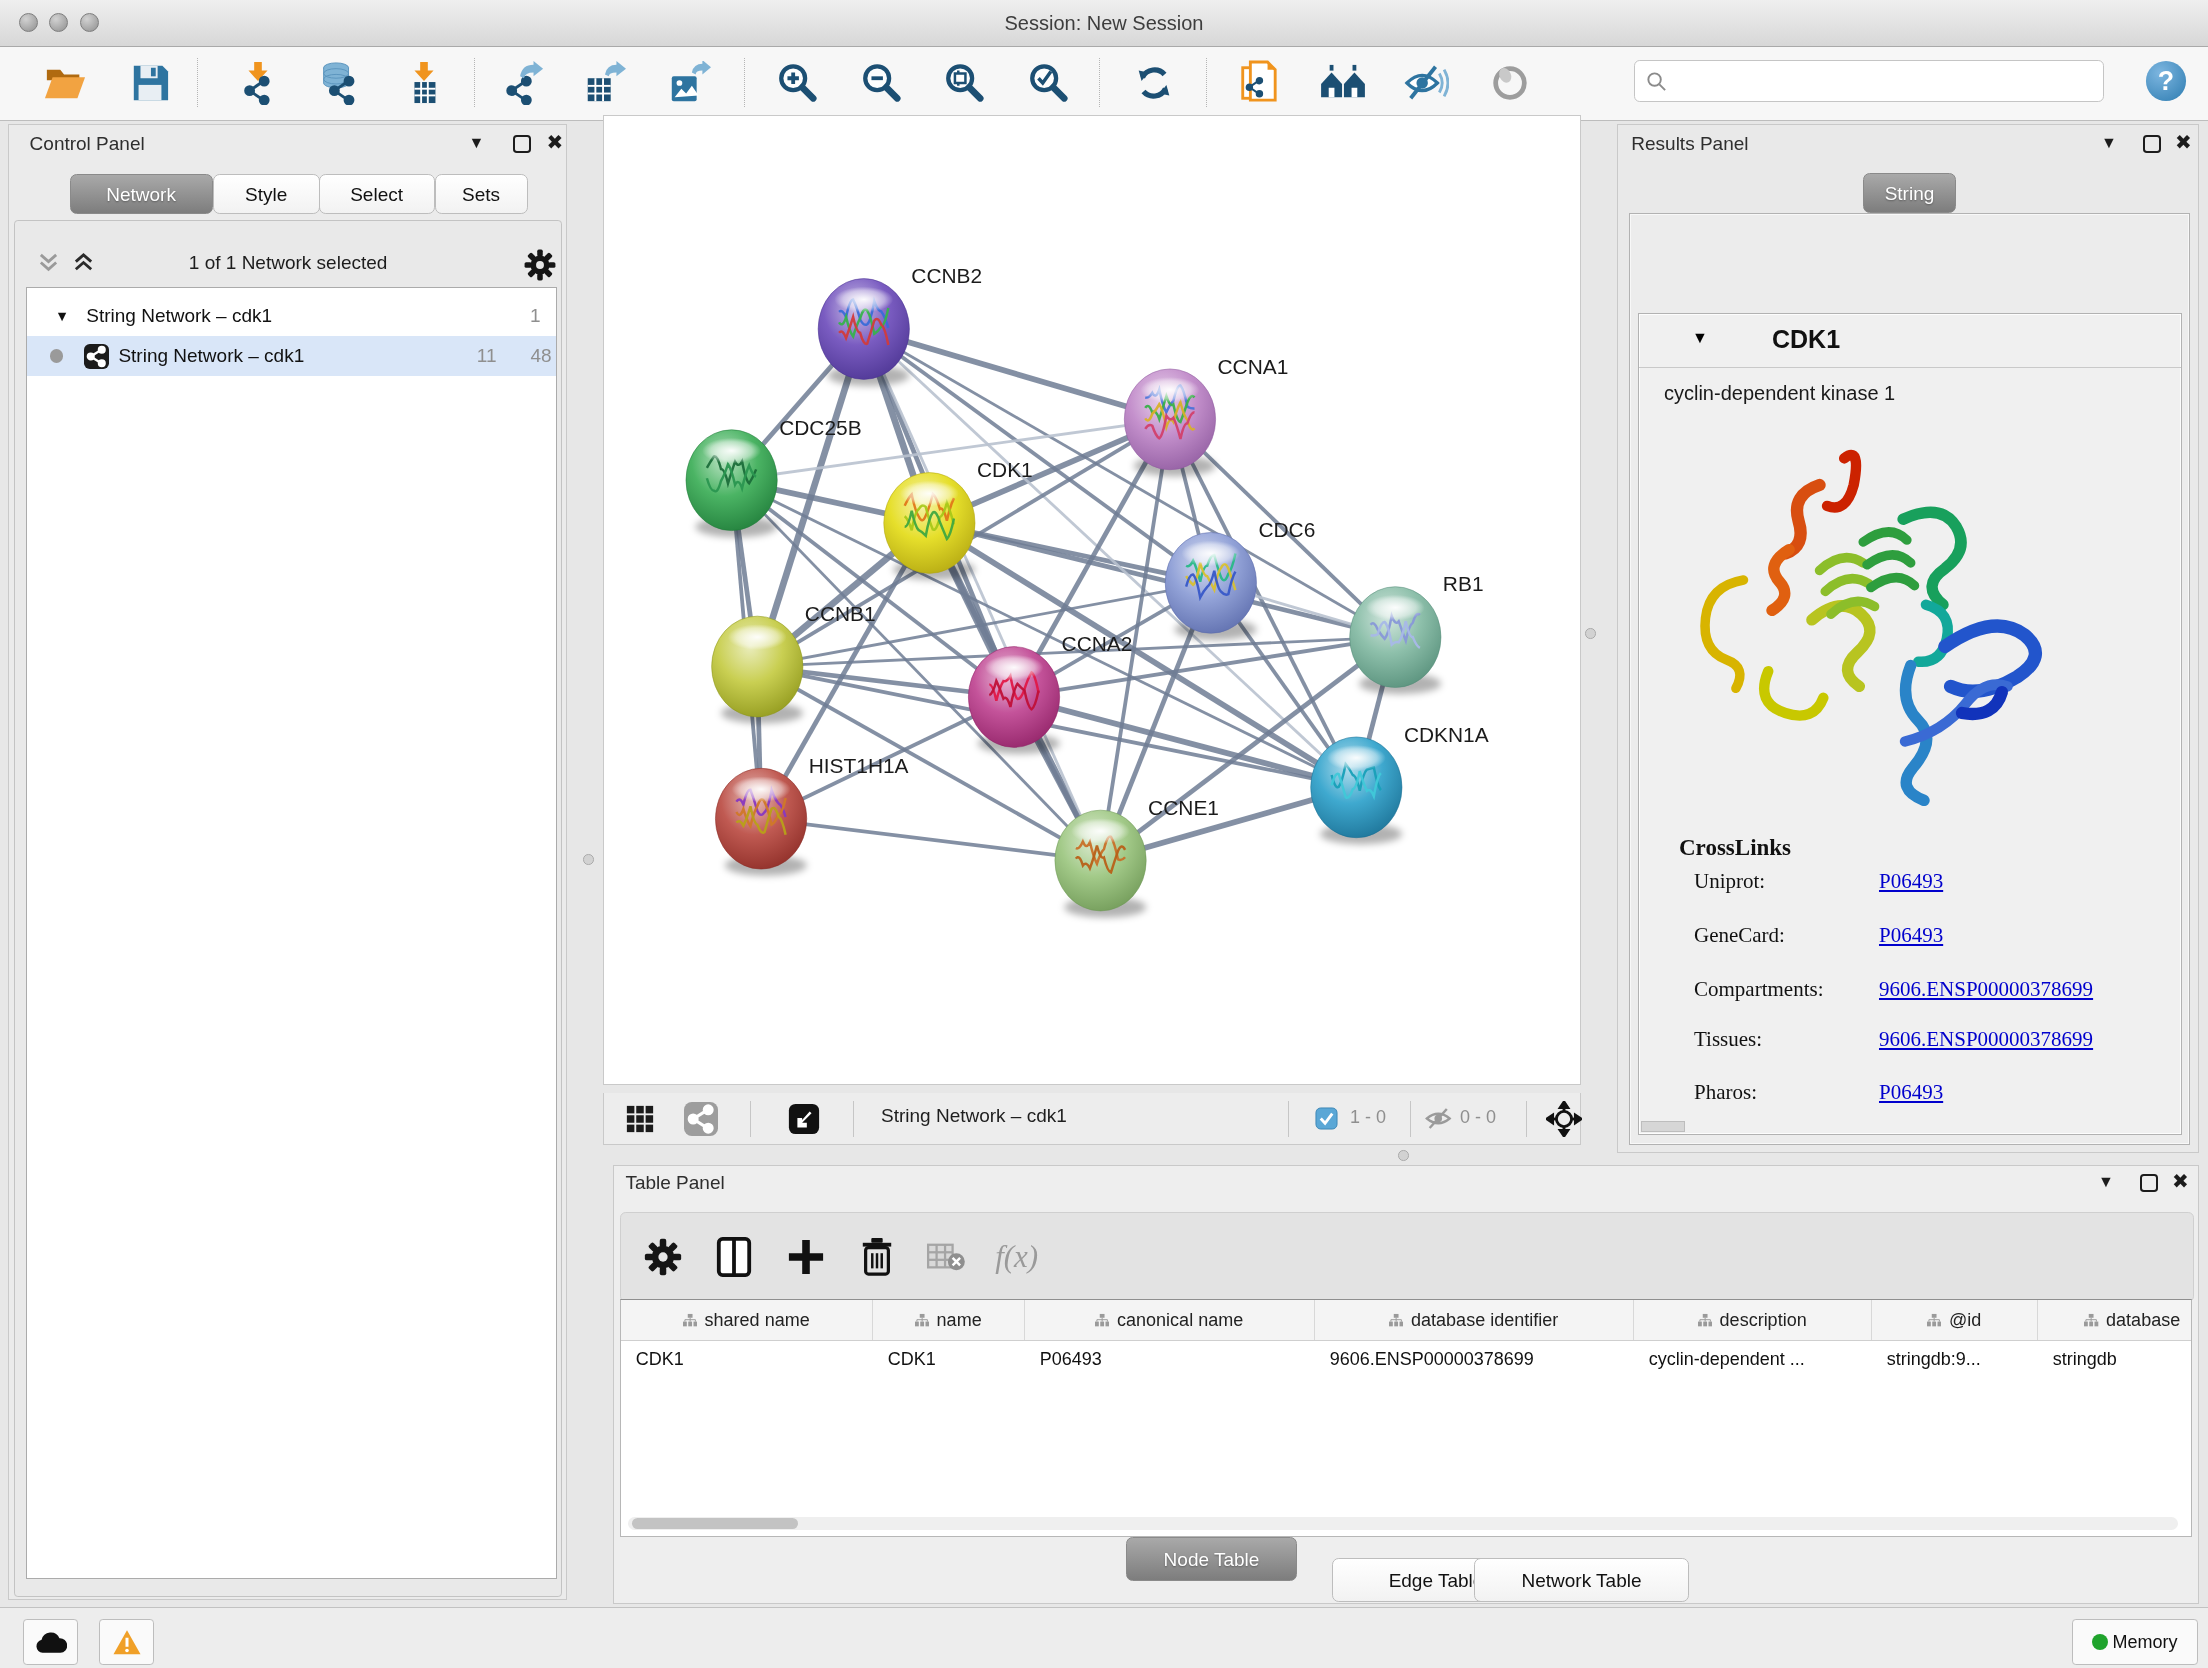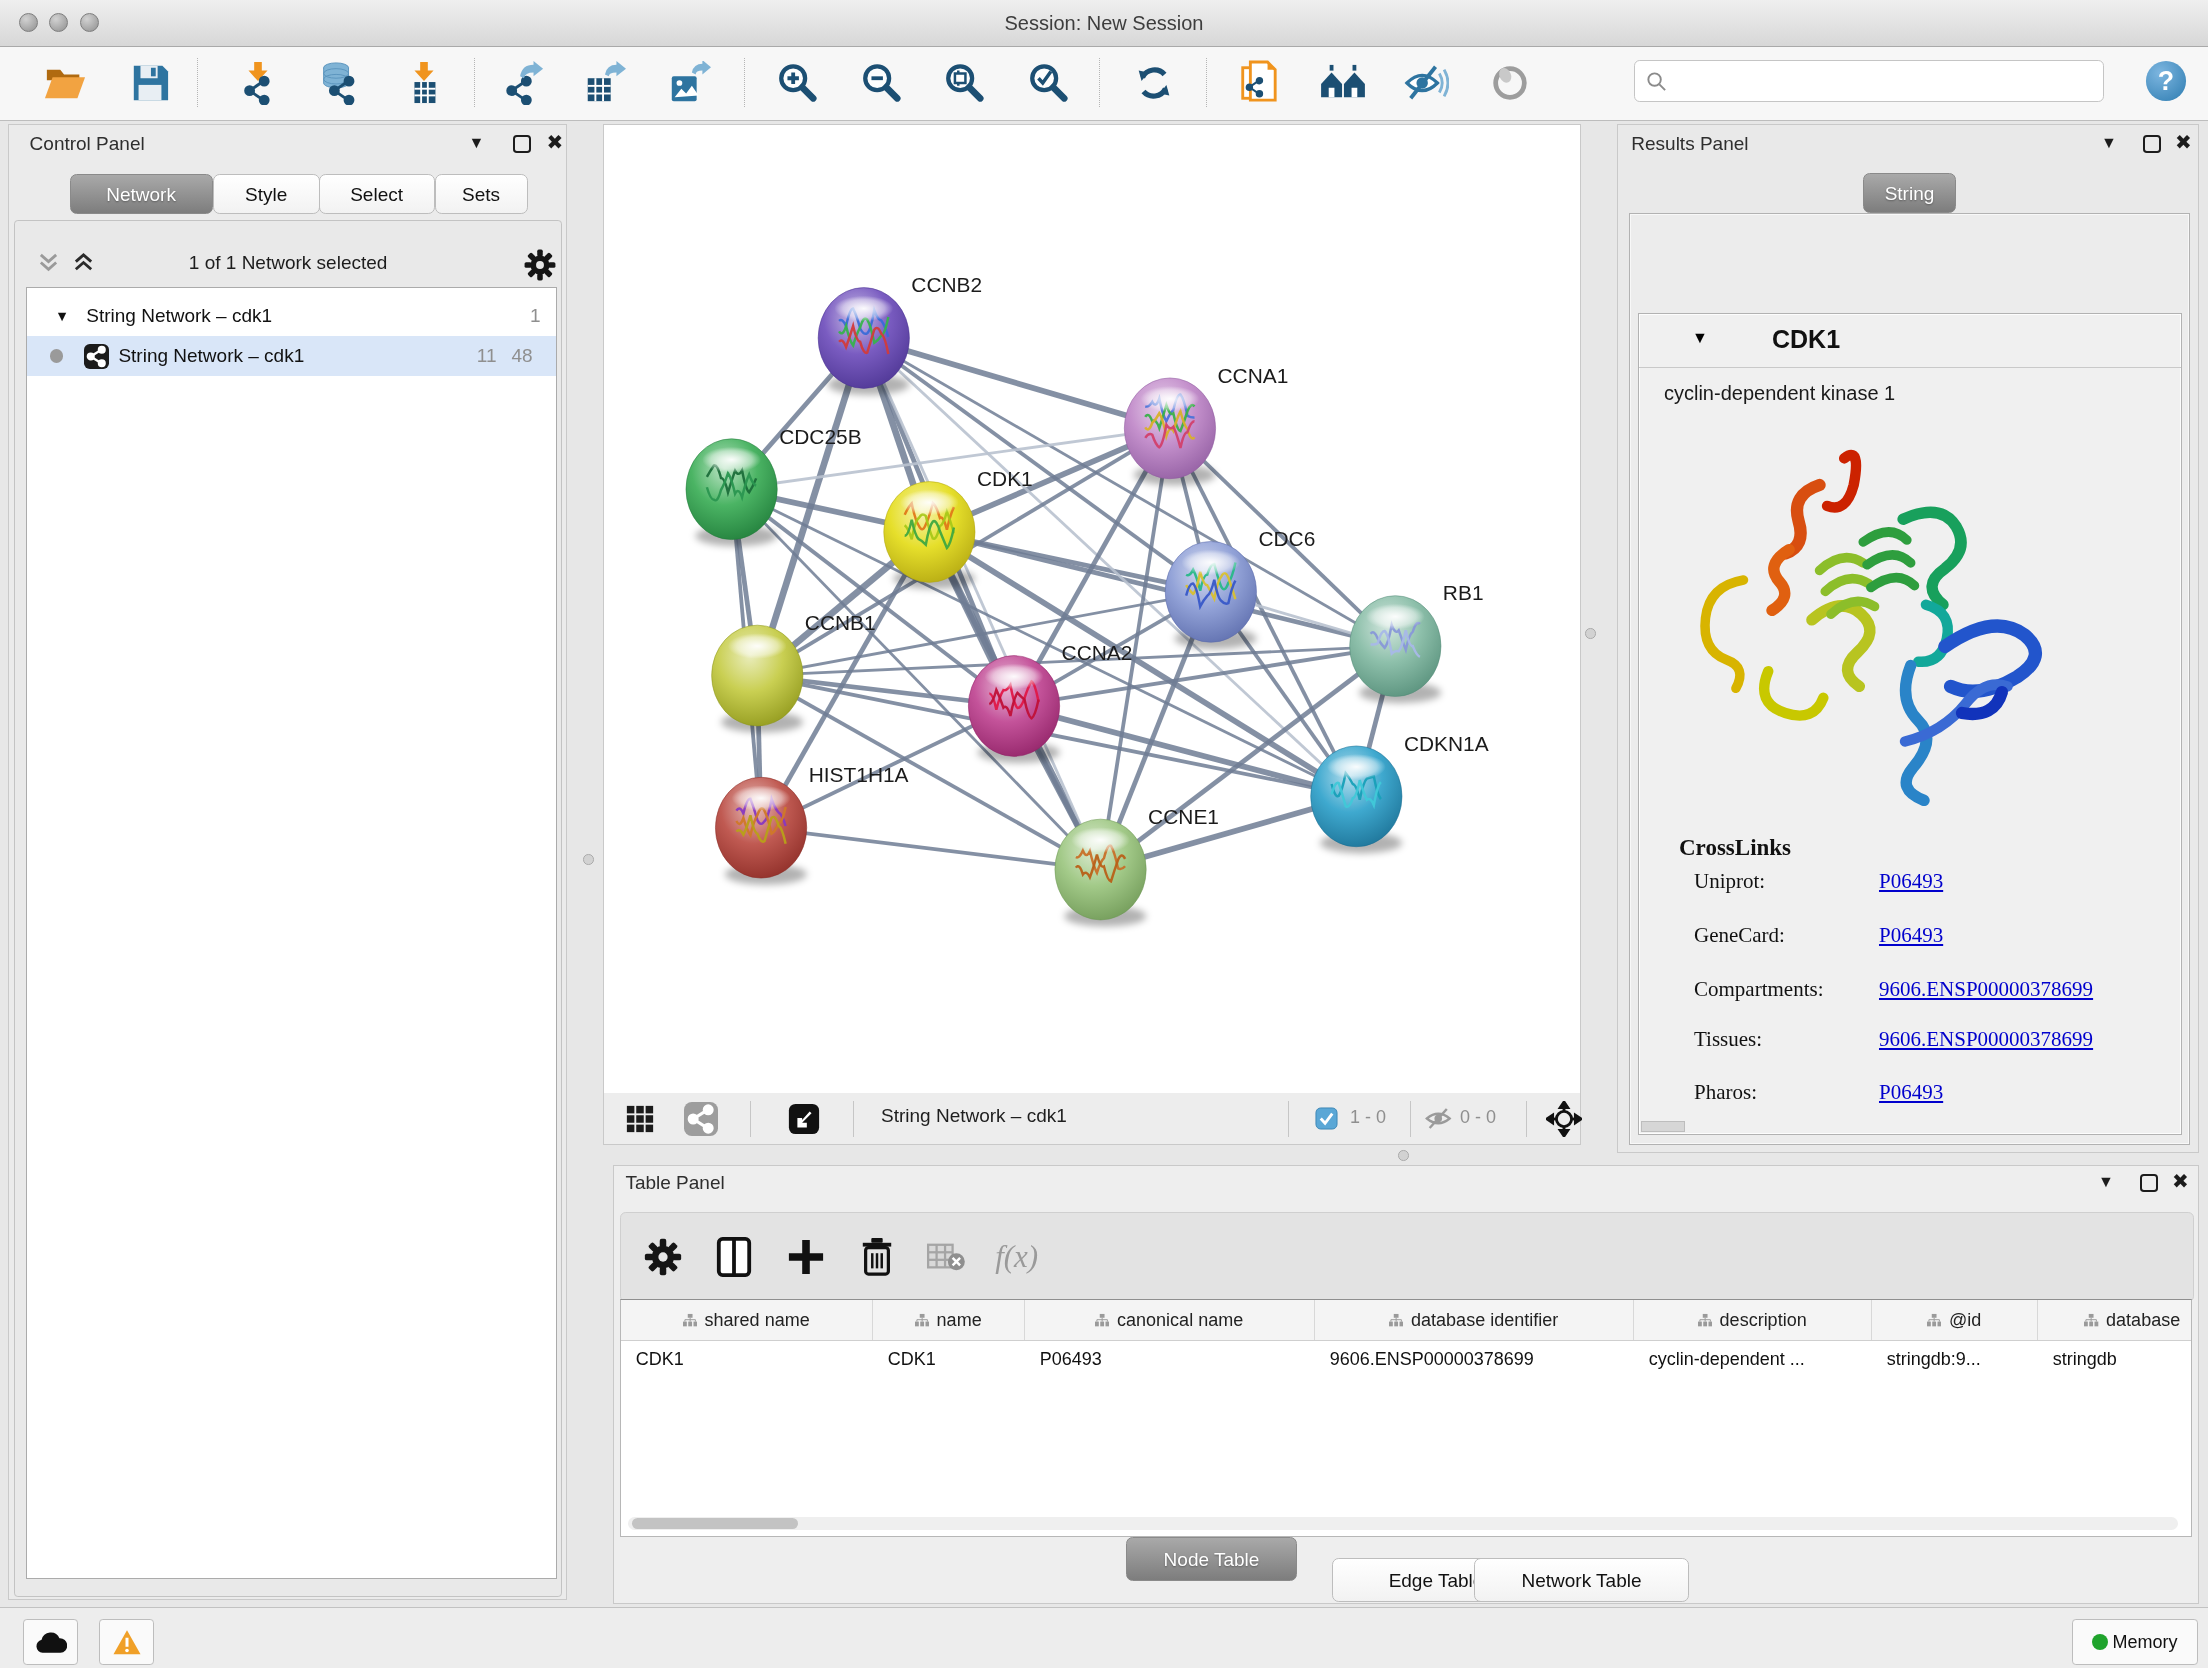--- a/index.html
+++ b/index.html
@@ -37,21 +37,21 @@
   .tab.selected{background:linear-gradient(#a9a9a9,#7d7d7d);color:#fff;
     text-shadow:0 1px 1.9px rgba(0,0,0,.35);border-color:#8a8a8a;}
   
   #control-panel{left:7.6px;top:124px;width:559px;height:1476px;}
   #cp-body{left:5.7px;top:95px;width:546px;height:1375px;border:1px solid #c3c3c3;background:#e9e9e9;border-radius:3.8px;}
   #cp-tree{left:17px;top:162px;width:531px;height:1292px;background:#fff;border:1px solid #ababab;box-sizing:border-box;}
   .tree-row{position:absolute;left:0;width:529px;height:40px;display:flex;align-items:center;font-size:19px;color:#111;}
   .tree-count{color:#8f8f8f;position:absolute;font-size:19px;}
   #cp-header{position:absolute;left:0;top:122px;width:559px;height:38px;}
   
-  #net-canvas{left:603px;top:124px;width:976px;height:968px;background:#fff;border:1px solid #c9c9c9;text-align:right;}
+  #net-canvas{left:603px;top:115px;width:976px;height:968px;background:#fff;border:1px solid #c9c9c9;text-align:right;}
   #net-toolbar{left:603px;top:1093px;width:976px;height:51px;background:#ededed;border:1px solid #c9c9c9;border-top:none;}
   .nt-sep{position:absolute;top:7.6px;height:36px;border-left:1px solid #c6c6c6;width:0;}
   .nt-count{position:absolute;font-size:18px;color:#8f8f8f;top:14.3px;}
   
   #results-panel{left:1617px;top:124px;width:582px;height:1029px;background:#e9e9e9;}
   #rp-outer{left:11.4px;top:88px;width:559px;height:930px;border:1px solid #b2b2b2;background:#ececec;
     box-shadow:inset 0 0 0 1px #f8f8f8;}
   #rp-buttons-box{left:7.6px;top:7.6px;width:542px;height:82px;border:1px solid #b2b2b2;box-shadow:inset 0 0 0 1px #fff;}
   .rp-btn{position:absolute;top:19px;height:44px;background:linear-gradient(#fff,#f0f0f0);
     border:1px solid #b9b9b9;border-radius:8.6px;font-size:20px;color:#111;text-align:center;line-height:42px;}
@@ -386,21 +386,21 @@
               <line x1="7" y1="13" x2="18" y2="6"></line>
               <line x1="7" y1="13" x2="18" y2="20"></line>
               <circle cx="7" cy="13" r="3"></circle>
               <circle cx="18.5" cy="6" r="3"></circle>
               <circle cx="18.5" cy="20" r="3"></circle>
             </g>
           </svg>
       </span>
       <span style="margin-left:9.5px">String Network – cdk1</span>
       <span class="tree-count" style="right:59px">11</span>
-      <span class="tree-count" style="right:23px">48</span>
+      <span class="tree-count" style="right:4px">48</span>
     </div>
   </div>
 <div class="tab selected" style="left:61px;top:49px;width:143px">Network</div>
     <div class="tab " style="left:204px;top:49px;width:107px">Style</div>
     <div class="tab " style="left:310px;top:49px;width:116px">Select</div>
     <div class="tab " style="left:426px;top:49px;width:93px">Sets</div>
   </div>
 
 <div class="abs split-dot" style="left:583px;top:854px"></div>
 <div class="abs split-dot" style="left:1585px;top:628px"></div>

